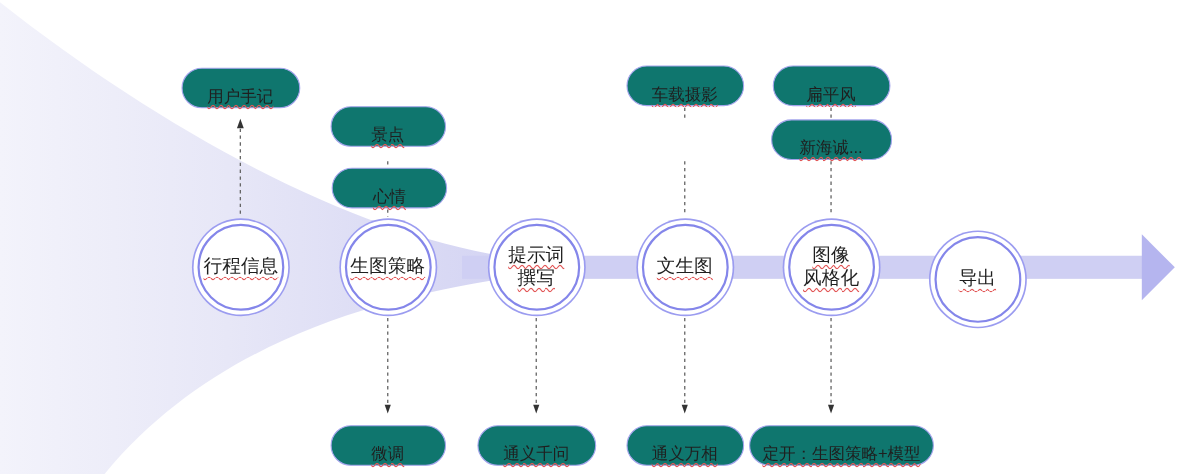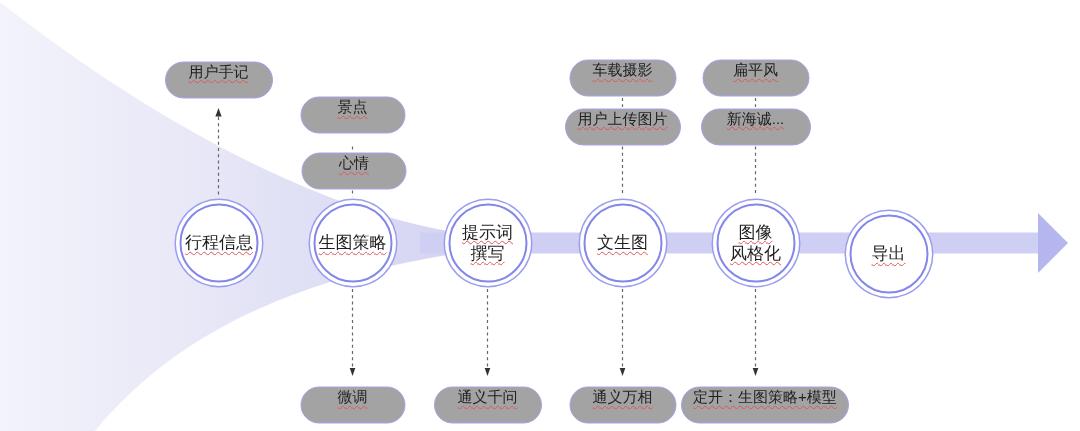--- a/index.html
+++ b/index.html
@@ -27,24 +27,24 @@
   }
   .stage .lbl{
     font-size:17px;font-weight:500;line-height:1.22;
     white-space:pre-line;
   }
   .pill{
     position:absolute;
     transform:translate(-50%,-50%);
     height:37px;
     box-sizing:border-box;
-    background:#a3a3a3;
+    background:#0f766e;
     border:1.5px solid var(--c-pill-border,#a3a4ec);
     border-radius:18.5px;
-    display:flex;align-items:flex-start;justify-content:center;
+    display:flex;align-items:flex-end;justify-content:center;
     z-index:3;
   }
   .pill .lbl{font-size:15px;font-weight:500;white-space:nowrap;}
   .squiggle{
     text-decoration-line:underline;
     text-decoration-style:wavy;
     text-decoration-color:var(--c-squiggle,#e25555);
     text-decoration-thickness:1px;
     text-underline-offset:3px;
     text-decoration-skip-ink:none;
@@ -120,23 +120,20 @@
     </div>
   <div class="pill" style="left:352.5px;top:115px;width:105px">
       <span class="lbl squiggle">景点</span>
     </div>
   <div class="pill" style="left:354px;top:171px;width:105px">
       <span class="lbl squiggle">心情</span>
     </div>
   <div class="pill" style="left:622.5px;top:78px;width:107px">
       <span class="lbl squiggle">车载摄影</span>
     </div>
-  <div class="pill" style="left:622.5px;top:126.5px;width:116px">
-      <span class="lbl squiggle">用户上传图片</span>
-    </div>
   <div class="pill" style="left:755.5px;top:78px;width:107px">
       <span class="lbl squiggle">扁平风</span>
     </div>
   <div class="pill" style="left:755.5px;top:126.5px;width:110px">
       <span class="lbl squiggle">新海诚...</span>
     </div>
 
   <div class="pill" style="left:487.5px;top:405px;width:108px">
       <span class="lbl squiggle">通义千问</span>
     </div>

